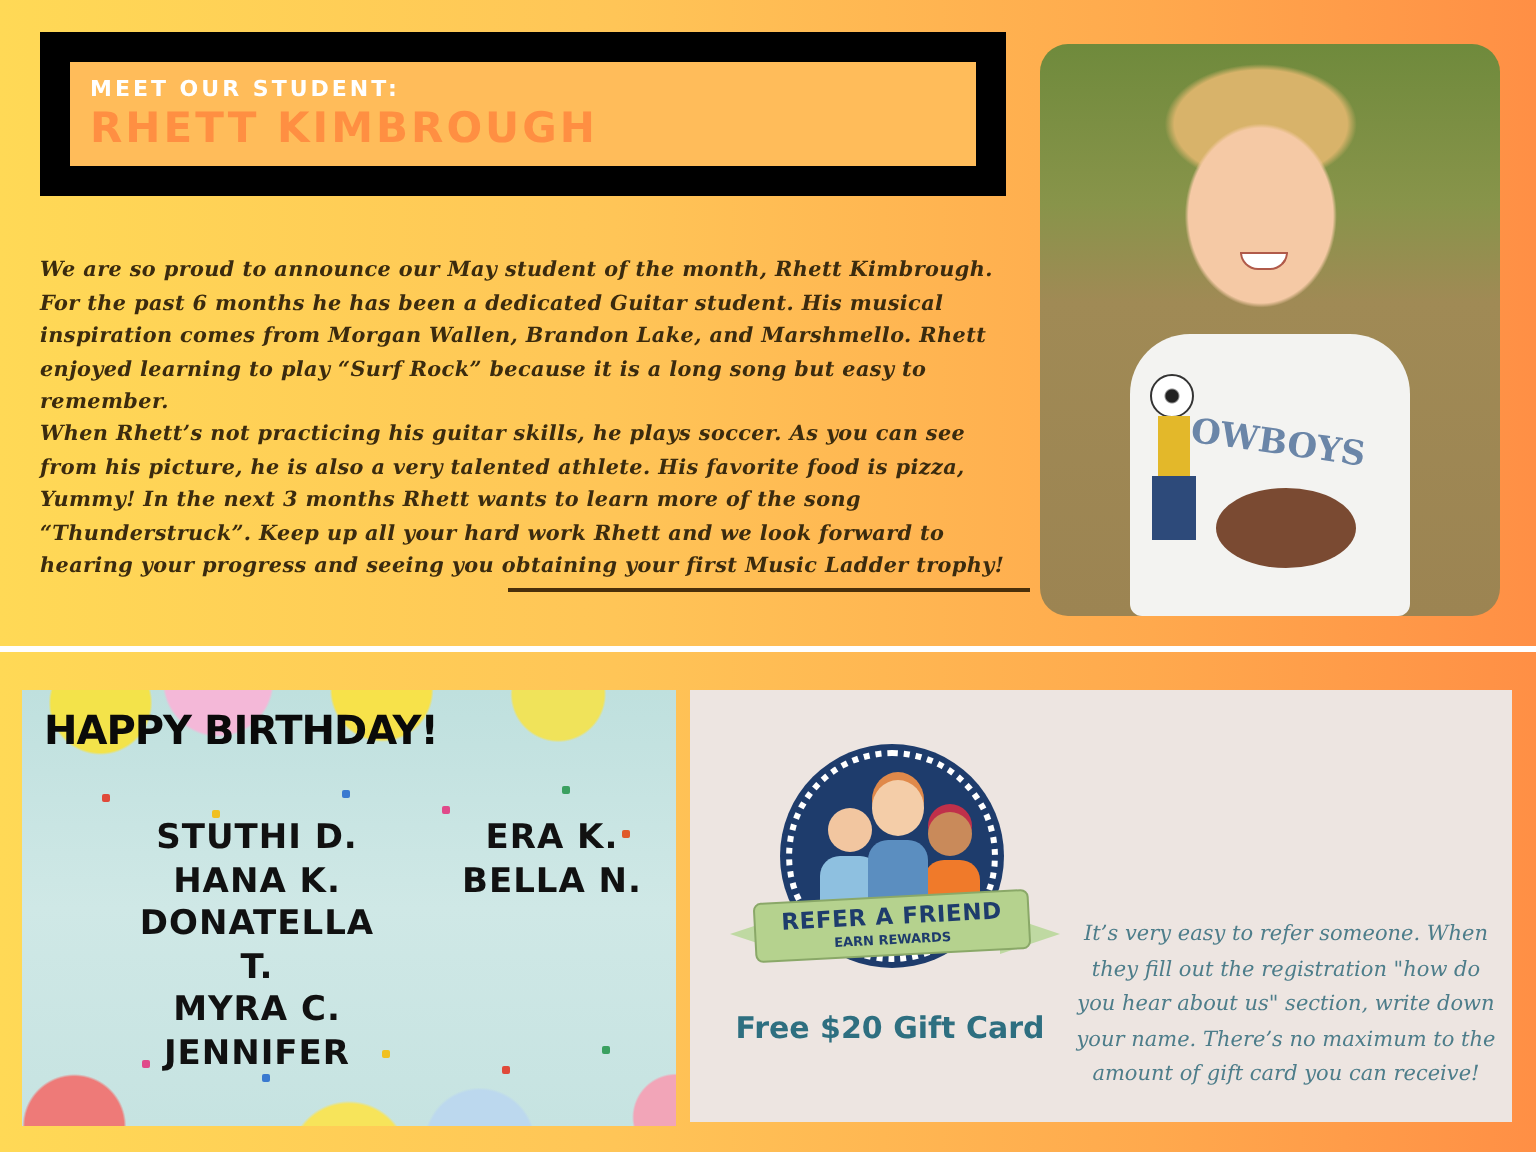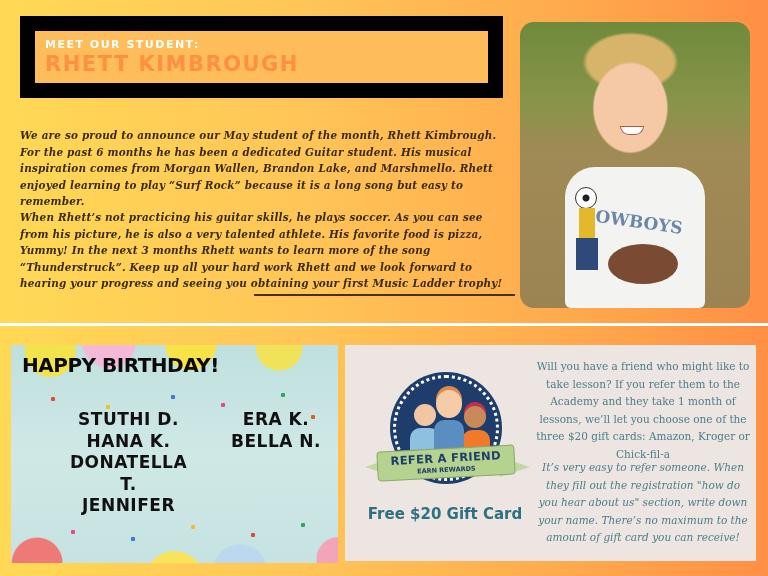--- a/index.html
+++ b/index.html
@@ -176,20 +176,21 @@
   <span class="confetti" style="left:60px;top:185px;background:#e04a8a"></span>
   <span class="confetti" style="left:120px;top:192px;background:#3a7ad0"></span>
   <span class="confetti" style="left:180px;top:180px;background:#f0c020"></span>
   <span class="confetti" style="left:240px;top:188px;background:#e04a3a"></span>
   <span class="confetti" style="left:290px;top:178px;background:#3aa060"></span>
   <div class="bday-title">HAPPY BIRTHDAY!</div>
   <div class="bday-names bday-col-1">
     <div>STUTHI D.</div>
     <div>HANA K.</div>
     <div>DONATELLA T.</div>
+    <div>MYRA C.</div>
     <div>JENNIFER</div>
   </div>
   <div class="bday-names bday-col-2">
     <div>ERA K.</div>
     <div>BELLA N.</div>
   </div>
 </div>
 
 <div class="refer">
   <div class="ribbon-tail l"></div>
@@ -200,15 +201,14 @@
     <div class="p3b"></div>
     <div class="p3"></div>
     <div class="p2b"></div>
     <div class="p2"></div>
   </div>
   <div class="ribbon">
     <div class="ribbon-main">REFER A FRIEND</div>
     <div class="ribbon-sub">EARN REWARDS</div>
   </div>
   <div class="gift-label">Free $20 Gift Card</div>
-  <p class="refer-text refer-text-1">Will you have a friend who might like to take lesson? If you refer them to the Academy and they take 1 month of lessons, we’ll let you choose one of the three $20 gift cards: Amazon, Kroger or Chick-fil-a</p>
   <p class="refer-text refer-text-2">It’s very easy to refer someone. When they fill out the registration "how do you hear about us" section, write down your name. There’s no maximum to the amount of gift card you can receive!</p>
 </div>
 
 </body></html>

